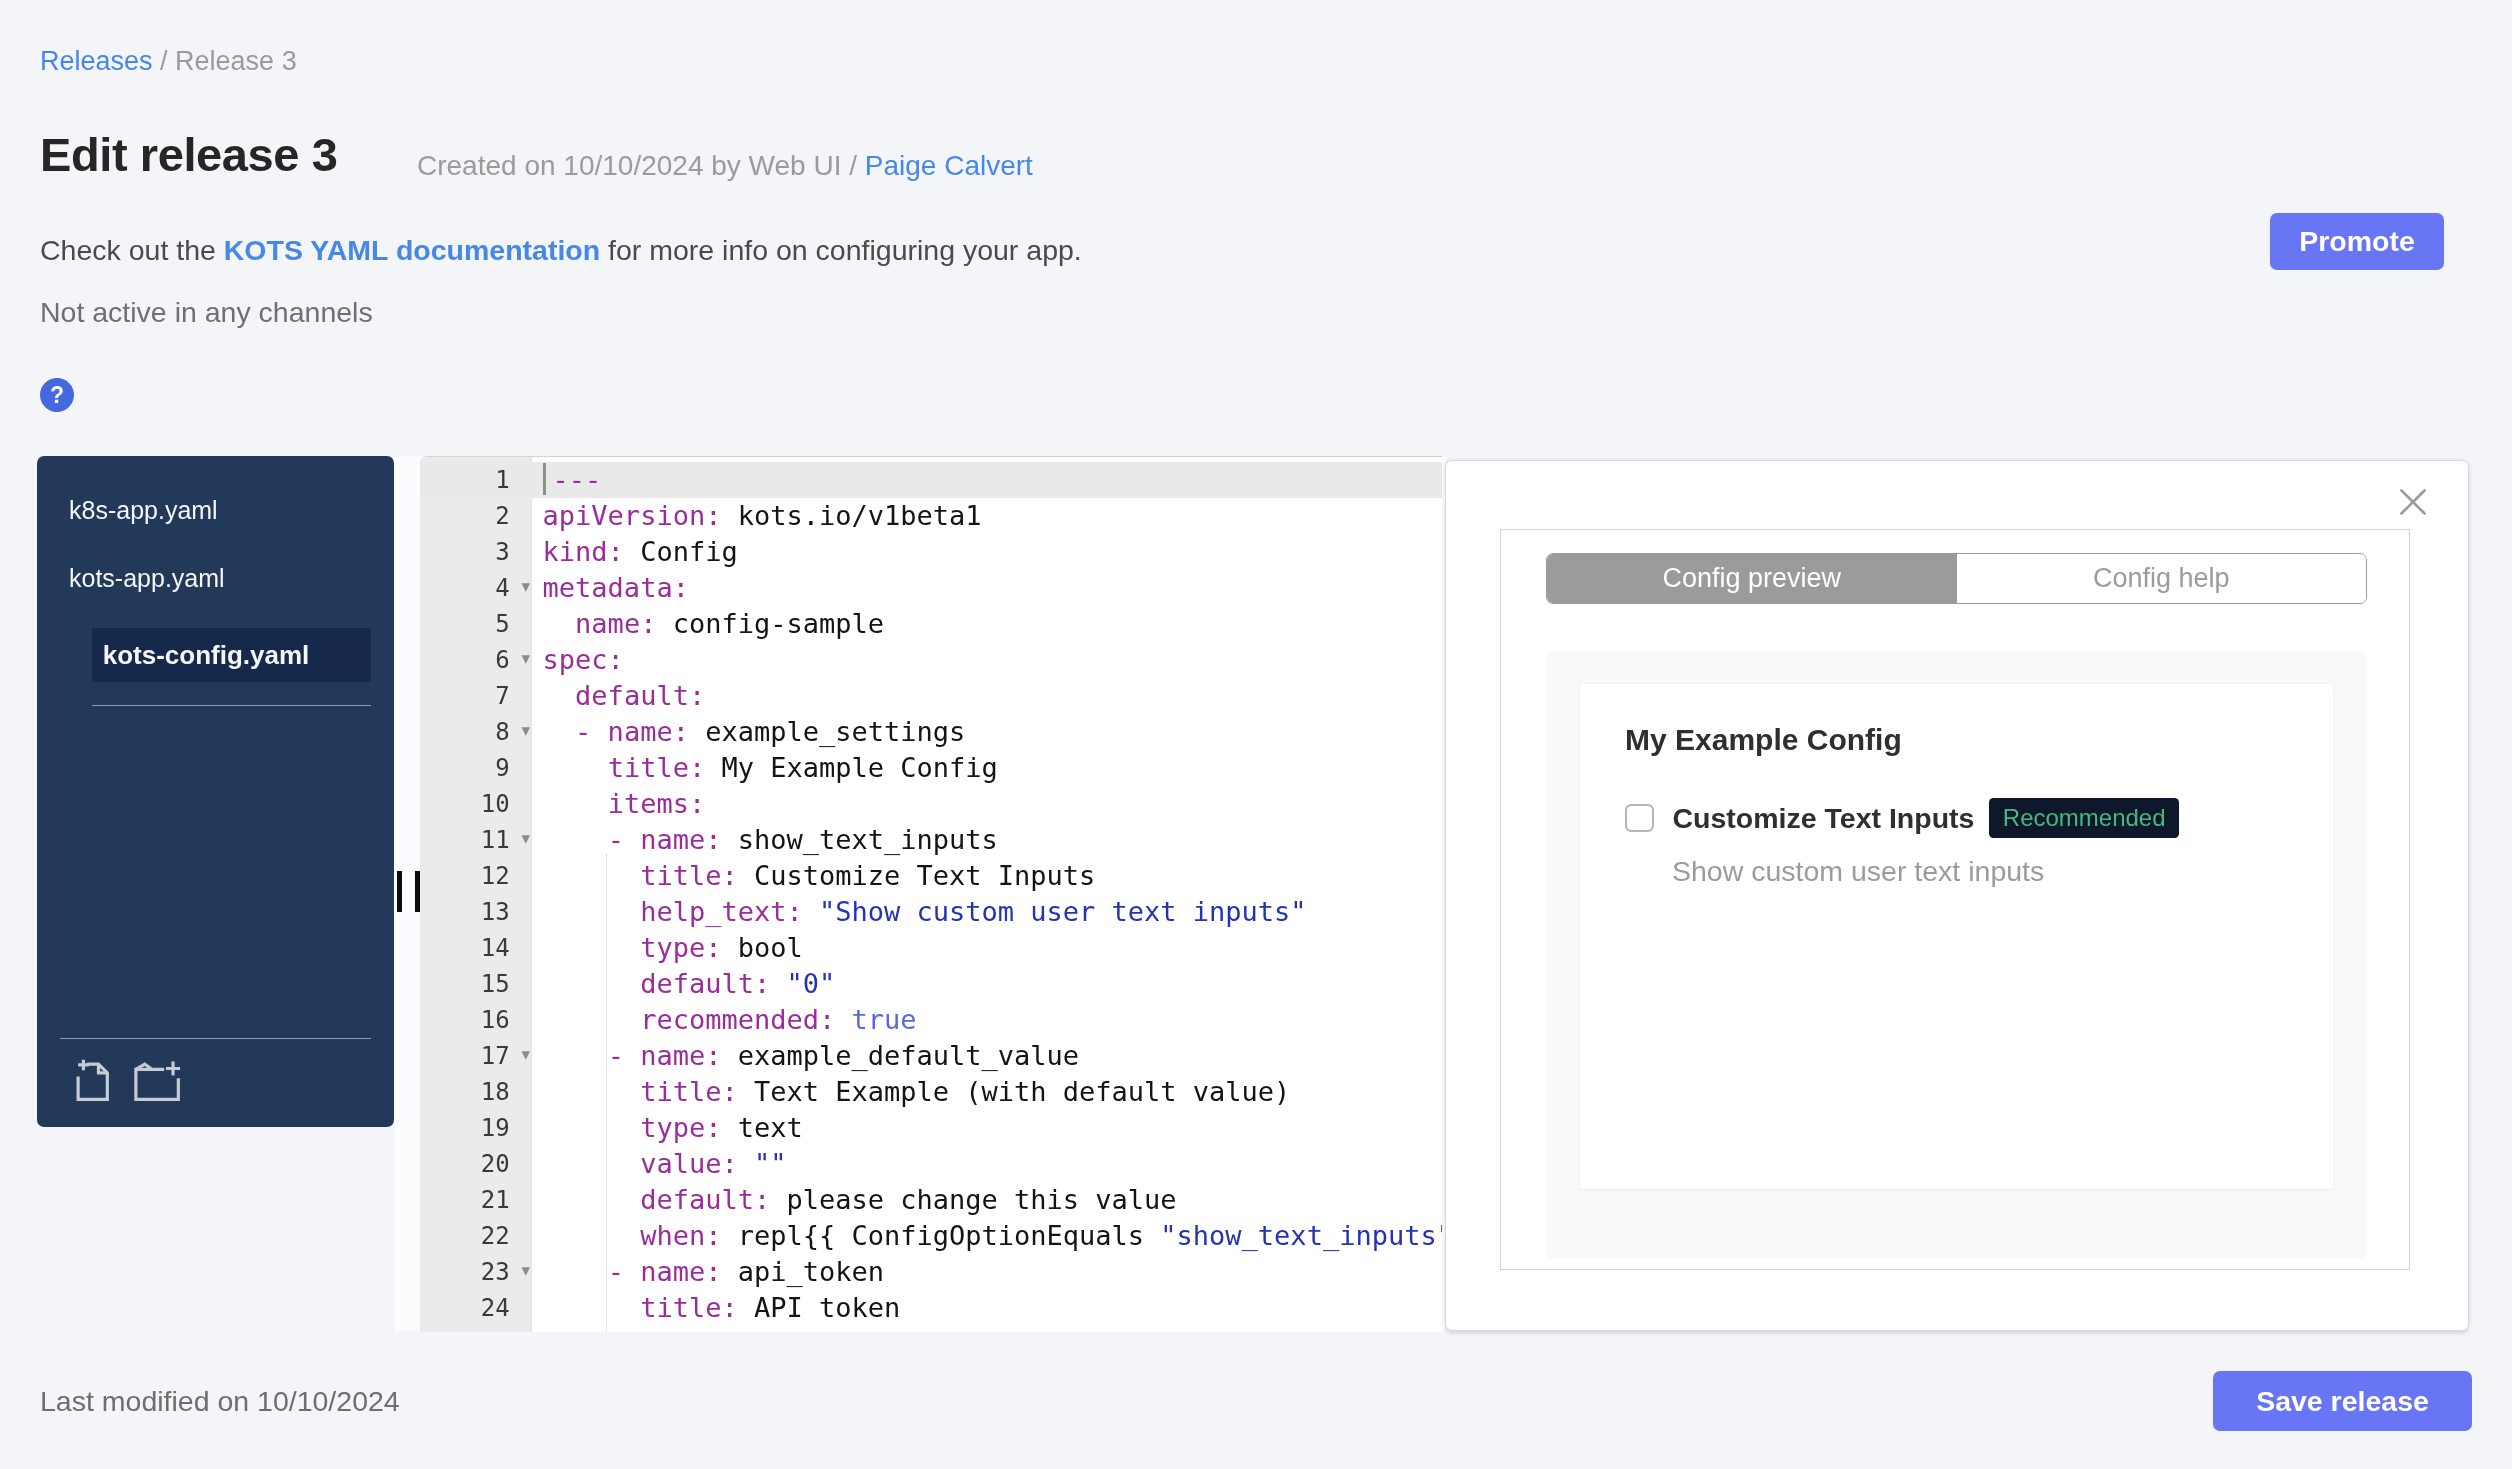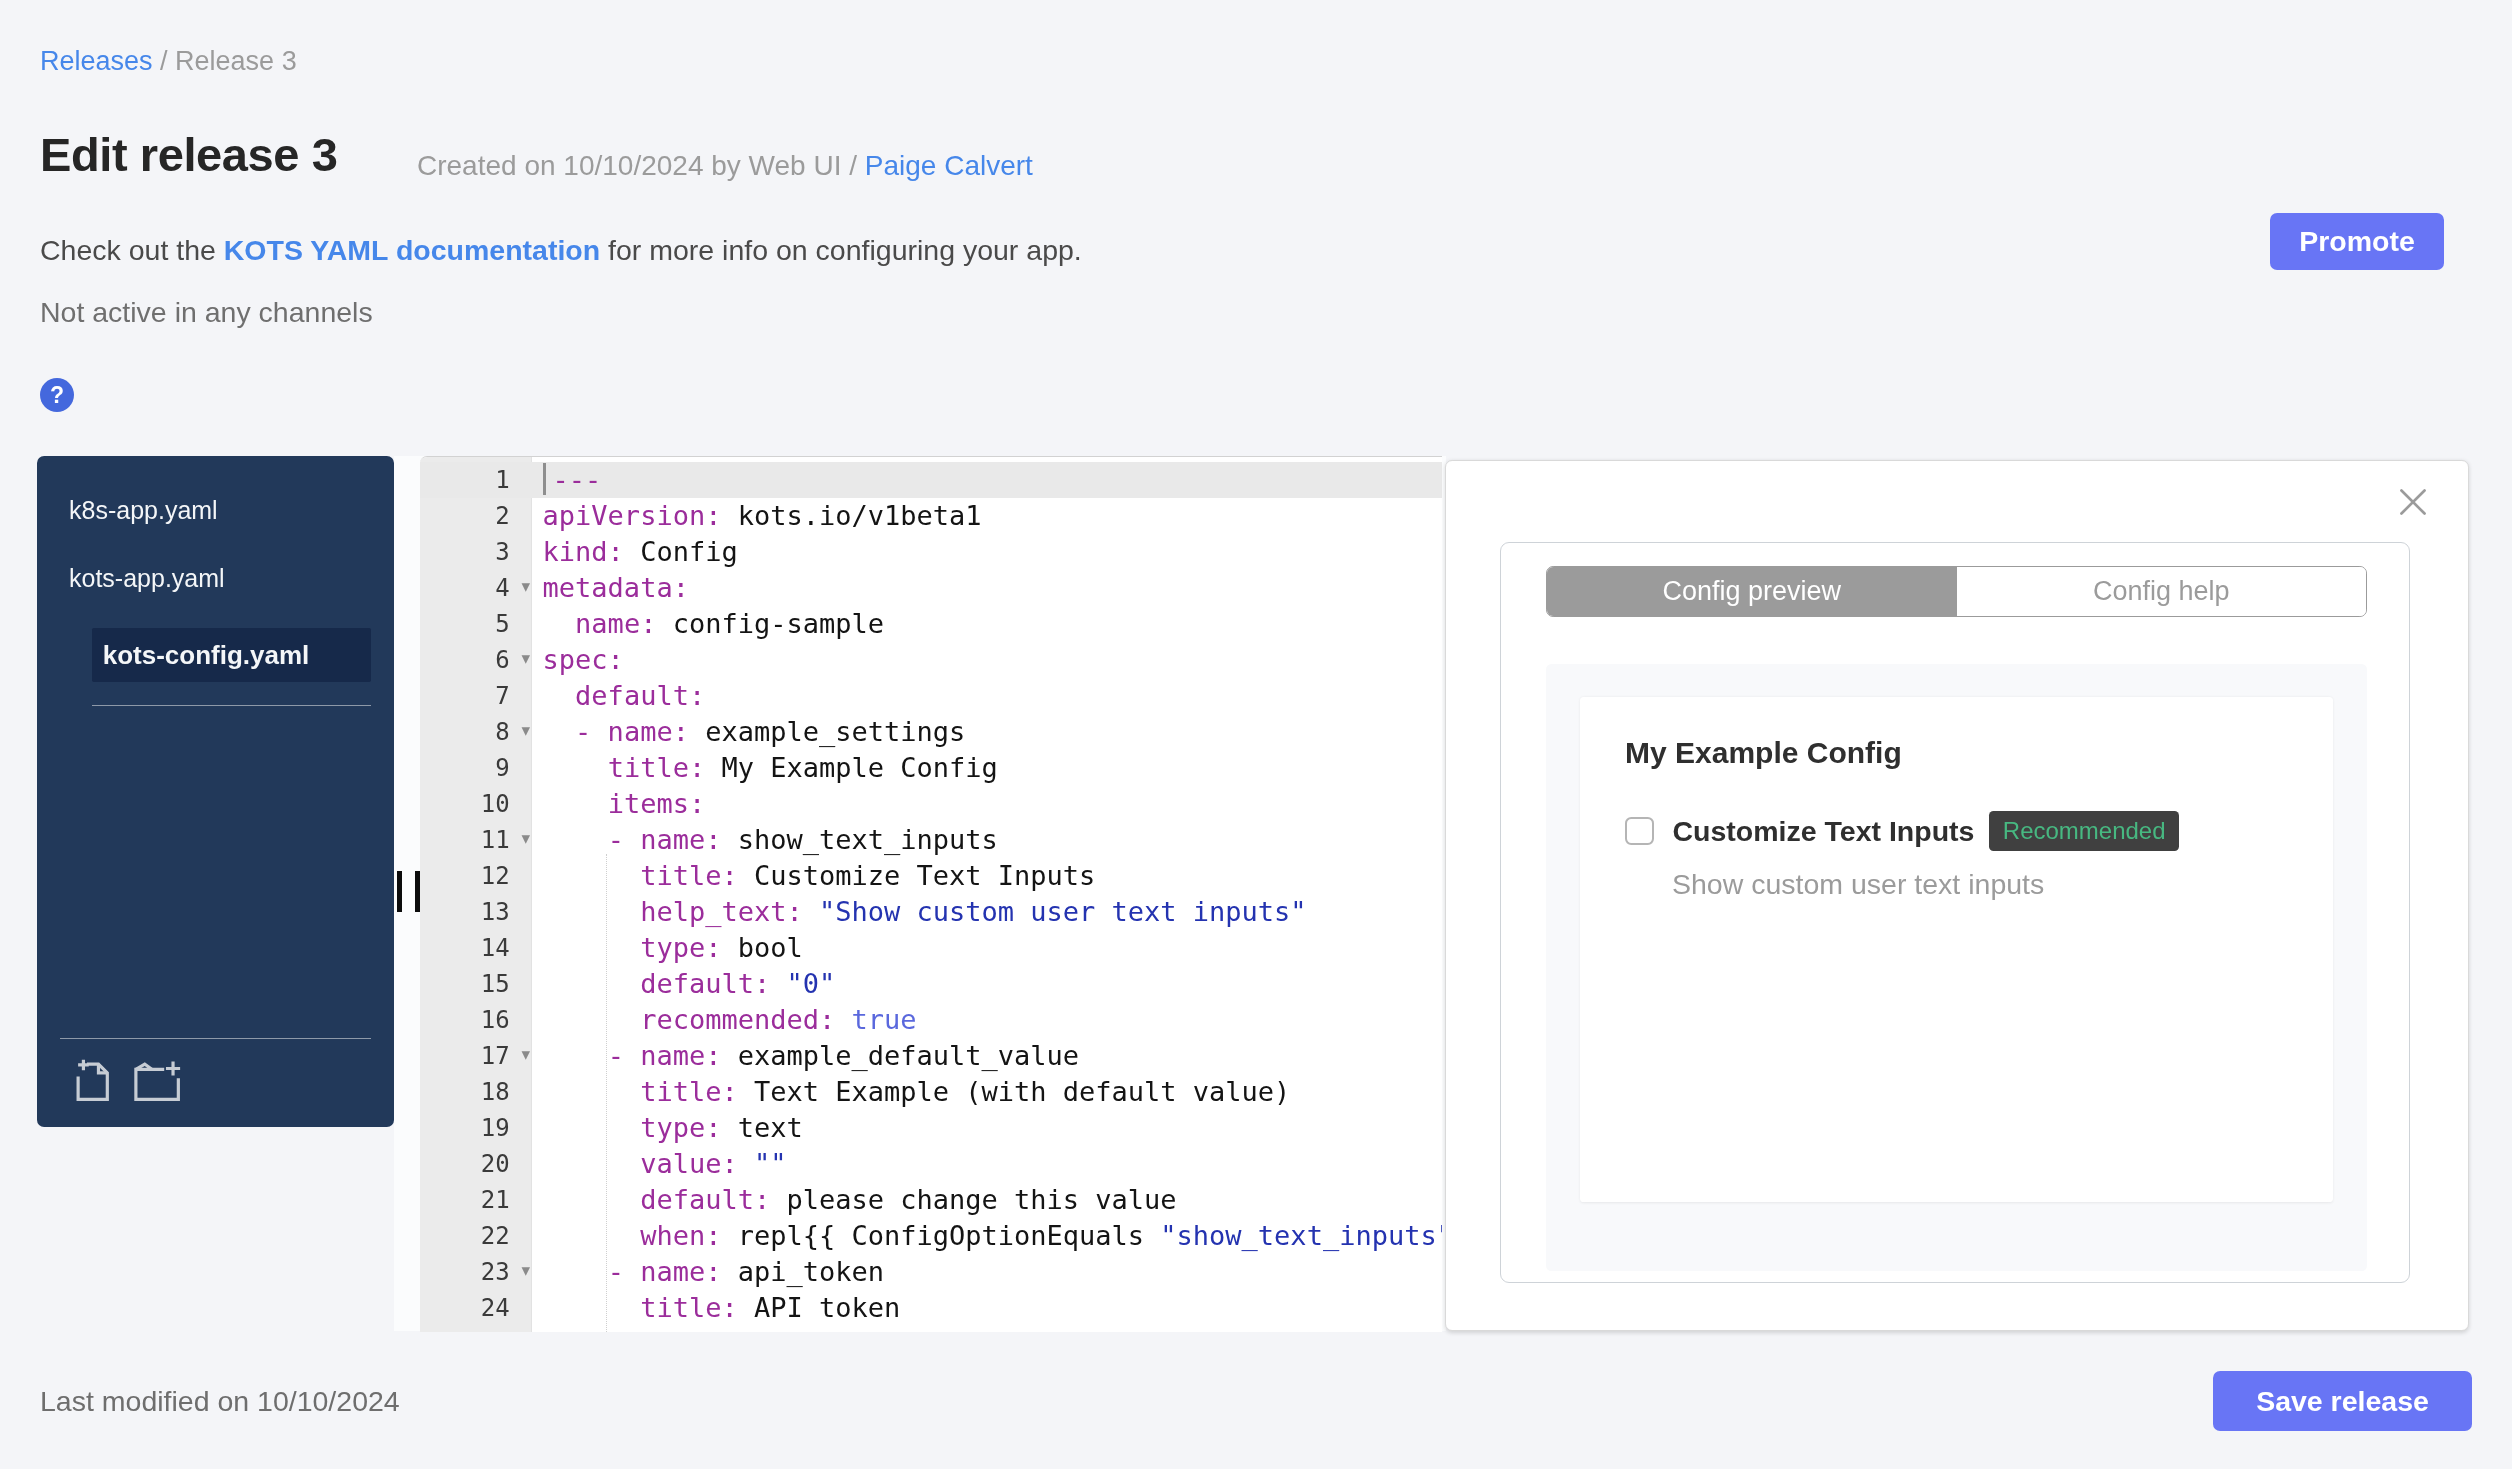--- a/index.html
+++ b/index.html
@@ -73,37 +73,37 @@
   .drag-handle span:first-child{left:0;}
   .drag-handle span:last-child{left:18px;}
   .dh-left{left:397px;}
   .dh-right{left:1469px;}
 
   
   .preview-panel{position:absolute;left:1445px;top:460px;width:1024px;height:871px;
                  background:#fff;border:0.9px solid #d9d9d9;border-radius:7.1px;
                  box-shadow:0 1.8px 4.5px rgba(0,0,0,0.14);box-sizing:border-box;}
   .close-x{position:absolute;top:25px;right:39px;width:32px;height:32px;cursor:pointer;}
-  .inner-card{position:absolute;left:54px;top:81px;width:910px;height:741px;
-              border:1.8px solid #ced3d8;border-radius:9px;background:#fff;box-sizing:border-box;}
+  .inner-card{position:absolute;left:54px;top:68px;width:910px;height:741px;
+              border:1.8px solid #ced3d8;border-radius:0;background:#fff;box-sizing:border-box;}
   .tabs{position:absolute;left:45px;top:23px;width:821px;height:51px;display:flex;
         border:1.8px solid #9b9b9b;border-radius:7.1px;overflow:hidden;box-sizing:border-box;}
   .tab{flex:1;font-size:27px;display:flex;align-items:center;justify-content:center;cursor:pointer;}
   .tab.active{background:#9b9b9b;color:#fff;}
   .tab.inactive{background:#fff;color:#9b9b9b;}
   .gray-section{position:absolute;left:45px;top:121px;width:821px;height:607px;
                 background:#f8f9fb;border-radius:5.3px;}
   .content-card{position:absolute;left:34px;top:33px;width:753px;height:505px;background:#fff;
                 border-radius:3.6px;box-shadow:0 0.9px 2.7px rgba(0,0,0,0.07);}
   .group-title{position:absolute;left:45px;top:39px;font-size:30px;font-weight:700;color:#2f2f2f;}
   .cfg-row{position:absolute;left:45px;top:114px;display:flex;align-items:center;}
   .checkbox{width:28.5px;height:28.5px;border:2.7px solid #b5b5b5;border-radius:6.2px;background:#fff;
             box-sizing:border-box;cursor:pointer;flex:none;}
   .cfg-label{font-size:28.5px;font-weight:700;color:#2f2f2f;margin-left:19px;}
-  .badge{margin-left:15px;background:#404040;color:#47b881;font-size:24px;
+  .badge{margin-left:15px;background:#0f172a;color:#47b881;font-size:24px;
          padding:6.2px 13.4px;border-radius:4.5px;}
   .cfg-help{position:absolute;left:92px;top:171px;font-size:28.5px;color:#9b9b9b;}
 
   
   .last-modified{position:absolute;left:40px;top:1385px;font-size:28.5px;color:#6e6e6e;}
 </style>
 </head>
 <body>
 
 <div class="page">

